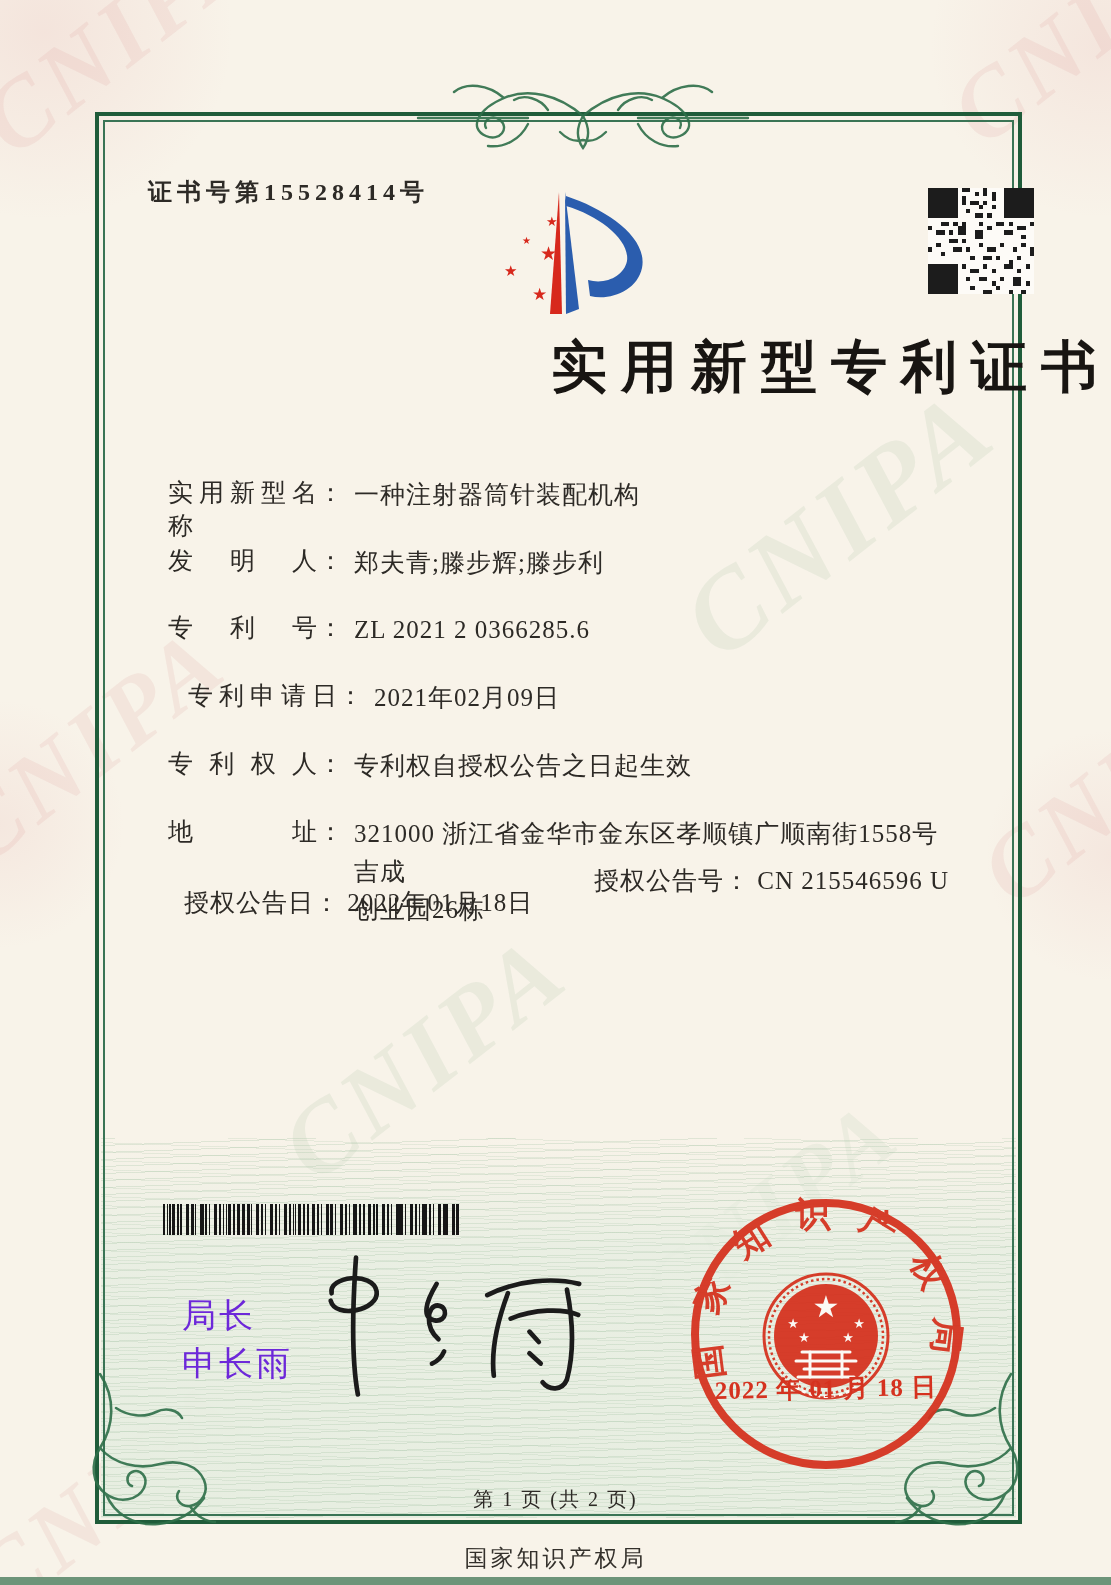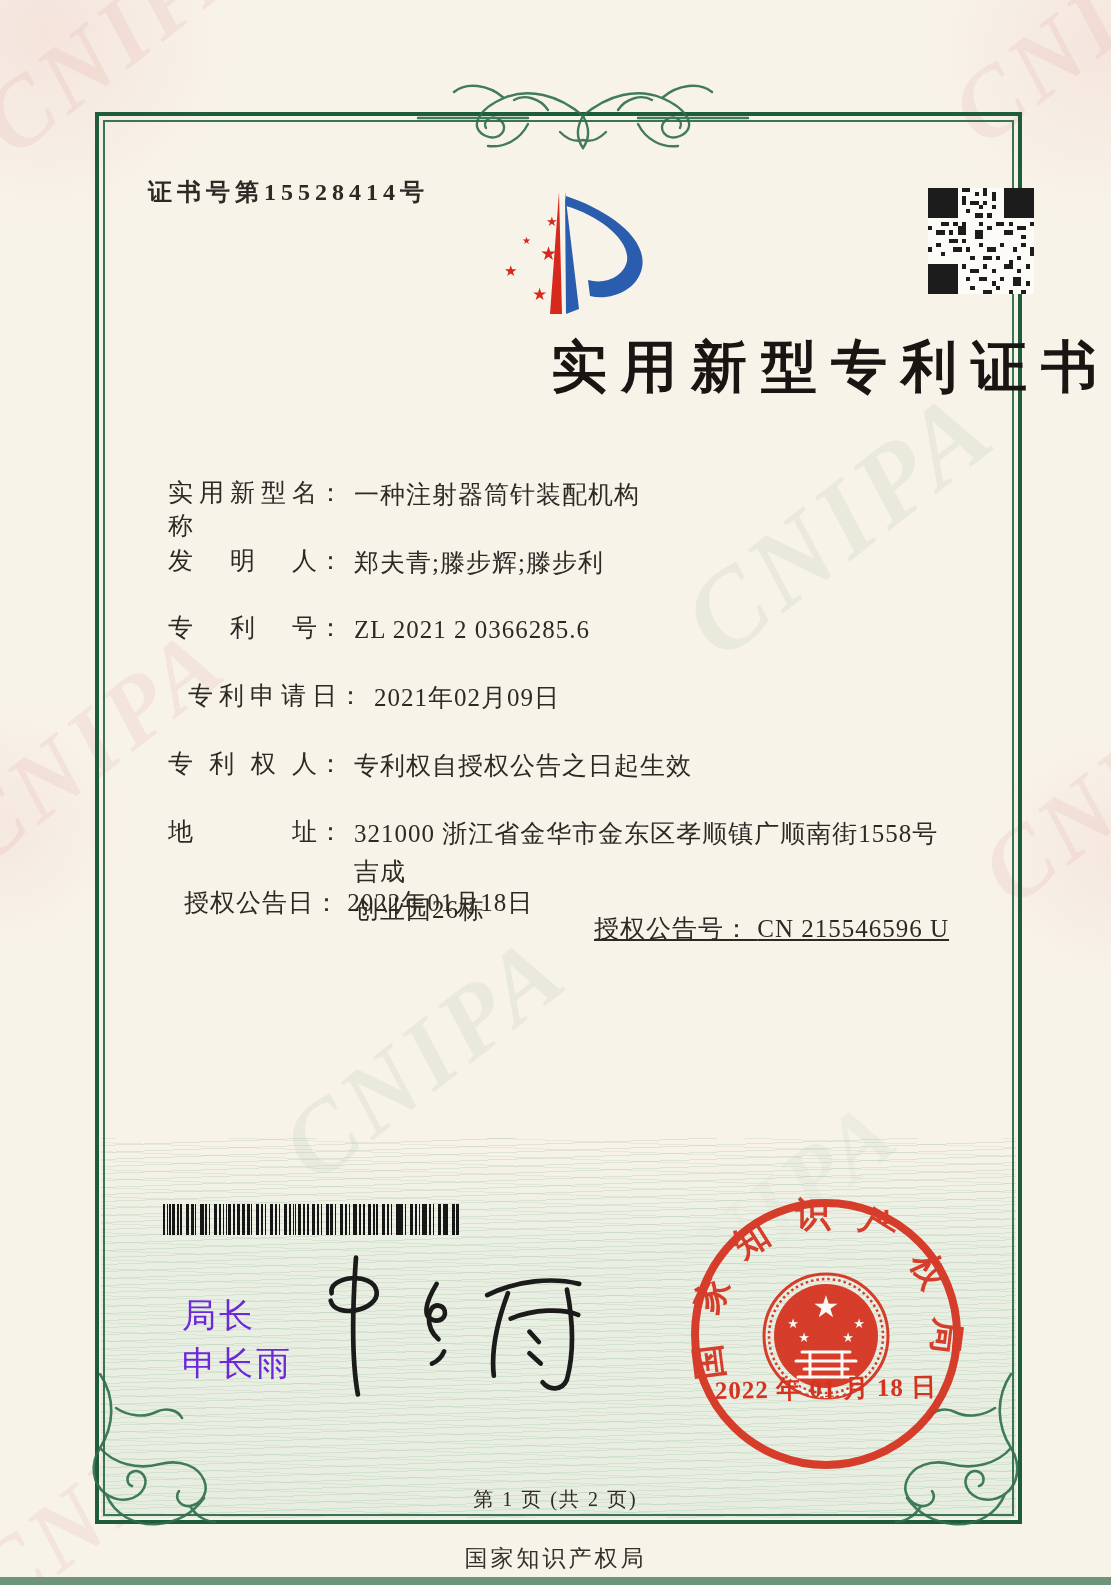--- a/index.html
+++ b/index.html
@@ -222,21 +222,21 @@
   <span class="row-label">专利权人</span><span class="row-colon">：</span><span class="row-value">专利权自授权公告之日起生效</span>
 </div>
 <div class="abs row" style="top:815px;">
   <span class="row-label">地址</span><span class="row-colon">：</span><span class="row-value"><span>321000 浙江省金华市金东区孝顺镇广顺南街1558号吉成</span><br><span>创业园26栋</span></span>
 </div>
 
 <div class="abs grant-part" style="left:168px;top:886px;margin-left:16px;">
   <span>授权公告日</span><span>：</span>
   <span>2022年01月18日</span>
 </div>
-<div class="abs grant-part" style="left:594px;top:912px;text-decoration:underline;">
+<div class="abs grant-part" style="left:594px;top:864px;">
   <span>授权公告号</span><span>：</span>
   <span>CN 215546596 U</span>
 </div>
 
 <div class="abs paras">
 </div>
 
 <div class="abs barcode"></div>
 
 <div class="abs sig-label" style="top:1293px;">局长</div>

